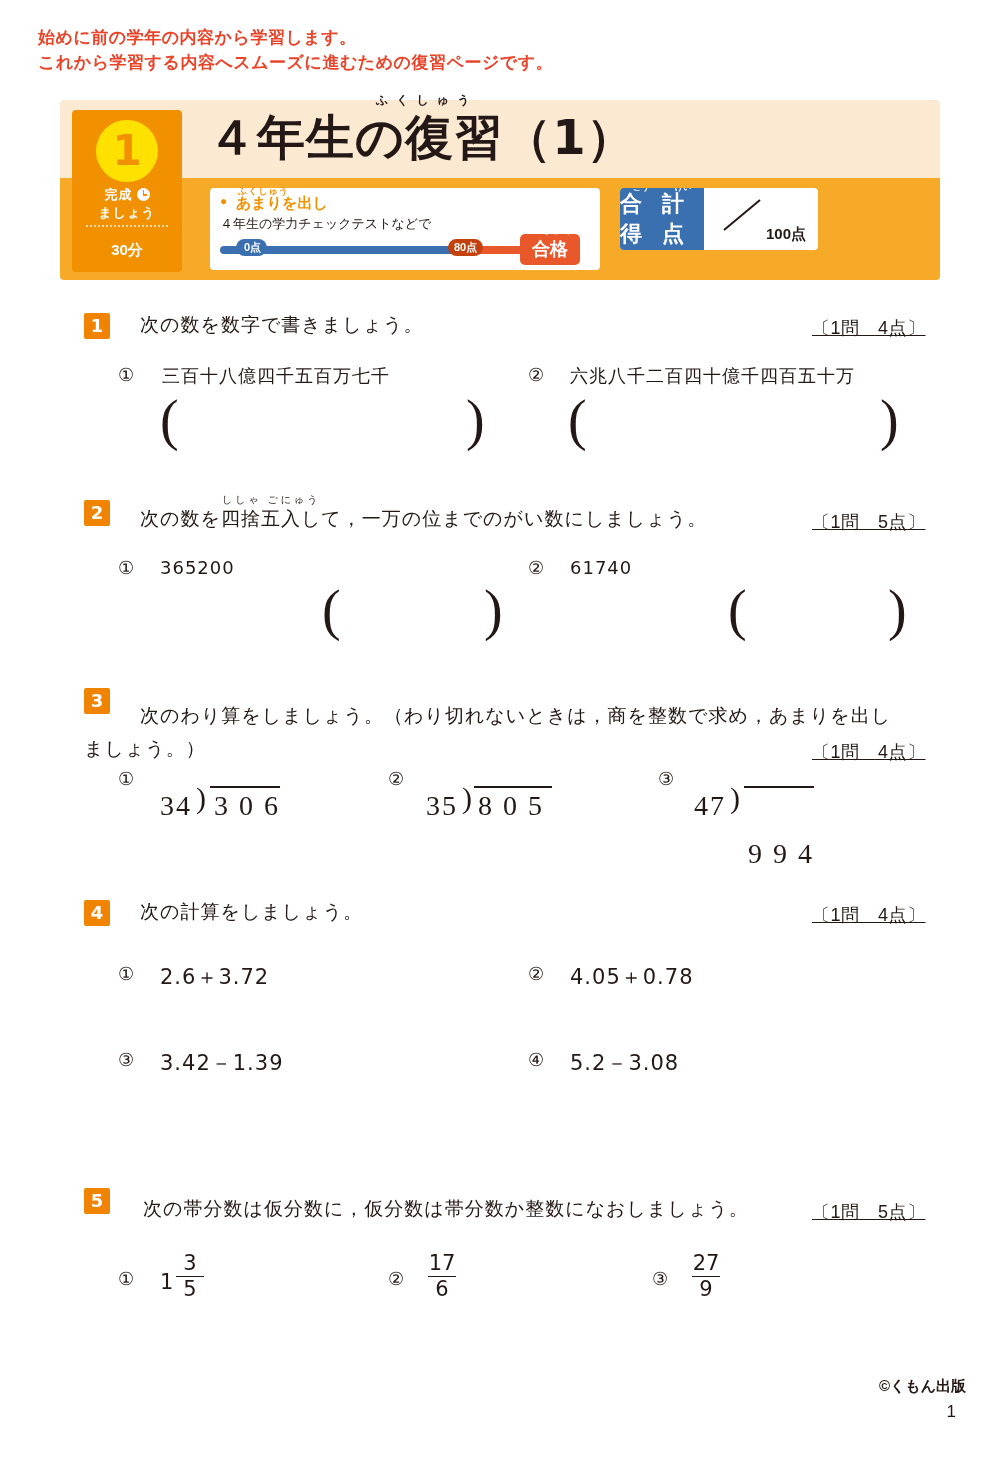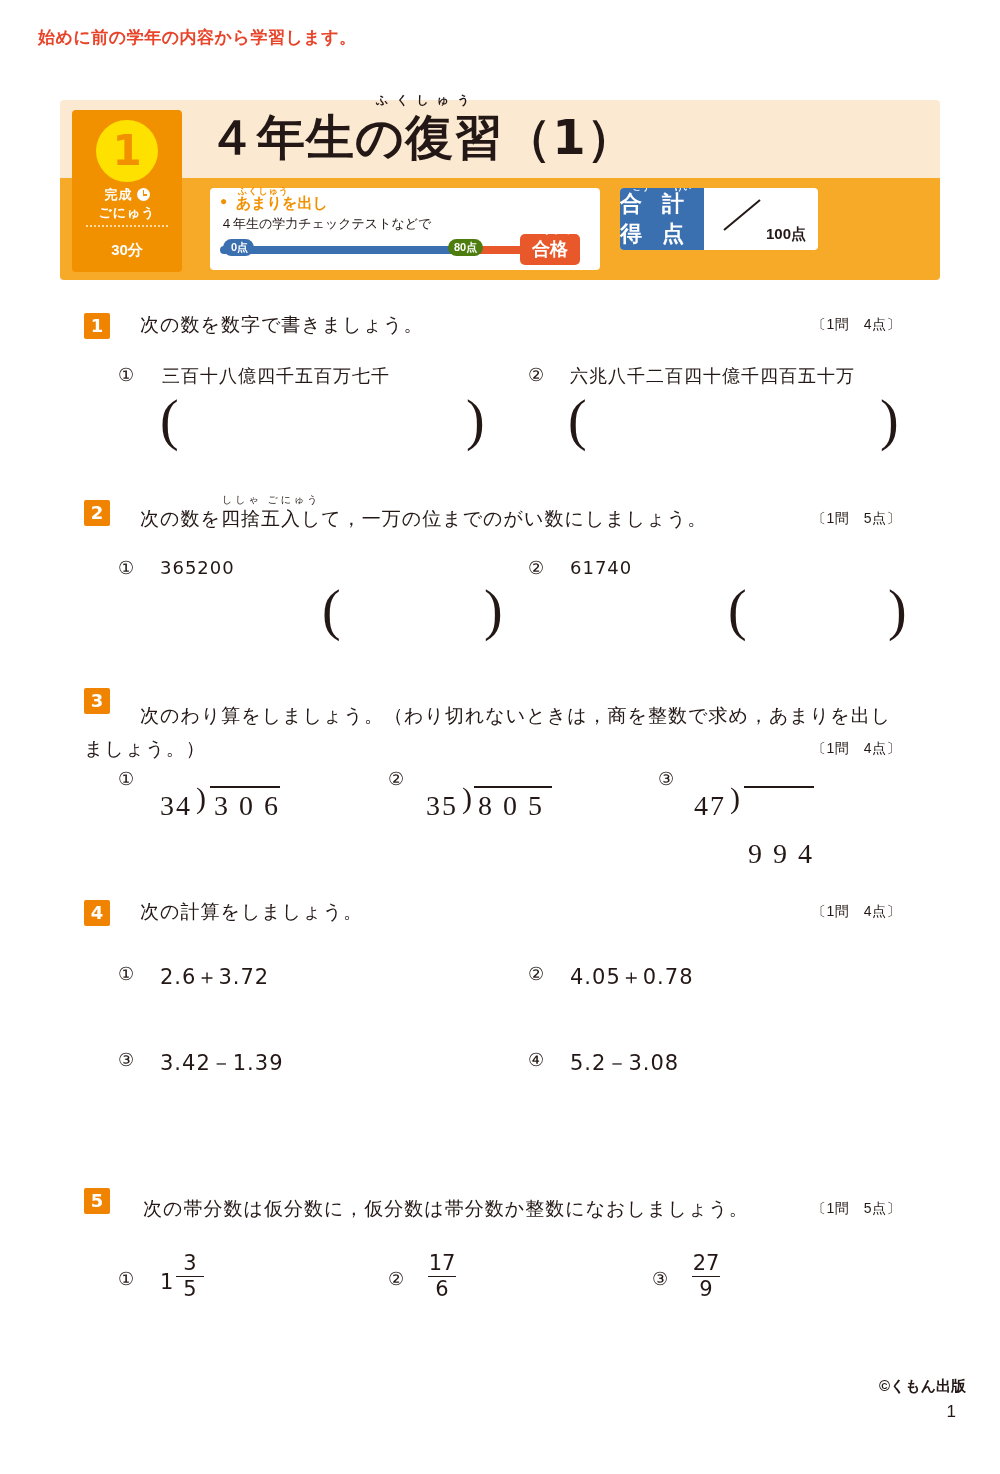--- a/index.html
+++ b/index.html
@@ -114,22 +114,22 @@
     background:#3a6fb0; border-radius:4px;
   }
   .bar-fill {
     position:absolute; left:242px; top:8px; width:118px; height:8px;
     background:#e8582a; border-radius:0 4px 4px 0;
   }
   .pt {
     position:absolute; top:1px; font-size:11px; color:#fff; font-weight:bold;
     background:#3a6fb0; border-radius:9px; padding:1px 6px;
   }
-  .pt.p0 { left:3px;padding-left:8px; }
-  .pt.p80 { left:228px; background:#4d7c0f; }
+  .pt.p0 { left:16px;padding-left:8px; }
+  .pt.p80 { left:228px; background:#c2410c; }
   .pt.p100 { left:310px; background:#e8582a; }
   .gokaku {
     position:absolute; left:300px; top:-4px;
     background:#e8582a; color:#fff; font-weight:bold;
     font-size:18px; padding:3px 12px 4px 12px; border-radius:5px;
   }
   .gokaku .ruby {
     position:absolute; left:12px; top:-10px; font-size:9px; letter-spacing:1px;
   }
 
@@ -164,21 +164,21 @@
     width:26px; height:26px; background:#f08300; color:#fff;
     font-size:18px; font-weight:bold; text-align:center; line-height:26px;
     font-family:"DejaVu Sans", sans-serif;
     border-radius:2px;
   }
   .qtext {
     position:absolute; font-size:19px; line-height:1.5;
     letter-spacing:1px;
   }
   .pts {
-    position:absolute; font-size:14px; letter-spacing:0.5px;
+    position:absolute; font-size:18px; letter-spacing:0.5px;text-decoration:underline;
   }
   .sub { position:absolute; font-size:18px; letter-spacing:1px; }
   .paren {
     position:absolute; font-size:56px; font-weight:300; color:#231815;
     font-family:"Liberation Serif", serif;
   }
   .ruby-s {
     position:absolute; font-size:10px; letter-spacing:3px;text-align:right;
   }
 
@@ -203,32 +203,33 @@
     font-size:17px;
   }
 </style>
 </head>
 <body>
 
 <div class="page">
 
   <div class="top-notes">
     <div>始めに前の学年の内容から学習します。</div>
+    <div>これから学習する内容へスムーズに進むための復習ページです。</div>
   </div>
 
   <div class="header">
     <div class="header-top"></div>
     <div class="header-bottom"></div>
 
     <div class="numblock">
       <div class="circle">1</div>
       <div class="lbl1">
         <span>完成</span><span class="clock-ico"></span>
       </div>
-      <div class="lbl2">ごにゅう</div>
+      <div class="lbl2">ましょう</div>
       <div class="dots"></div>
       <div class="time">
         <span>30</span><span>分</span>
       </div>
     </div>
 
     <div class="title">
       <span class="ruby">ふくしゅう</span>
       <span>４年生の復習（1）</span>
     </div>

